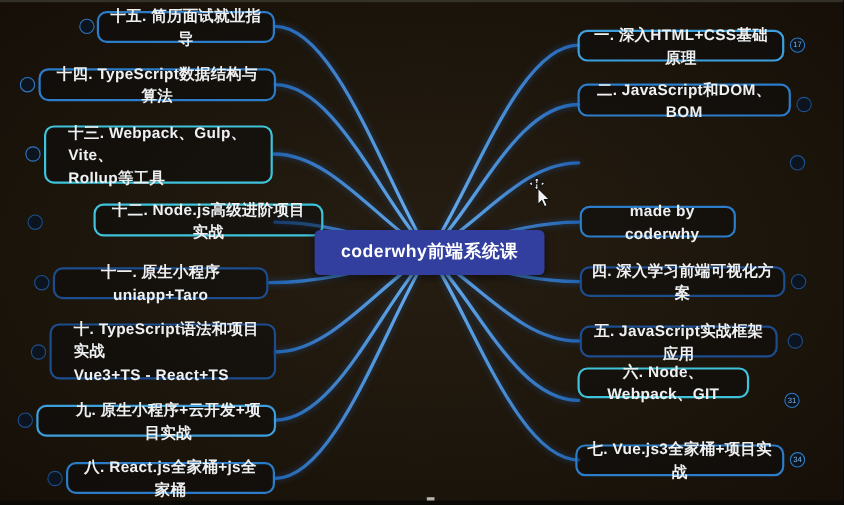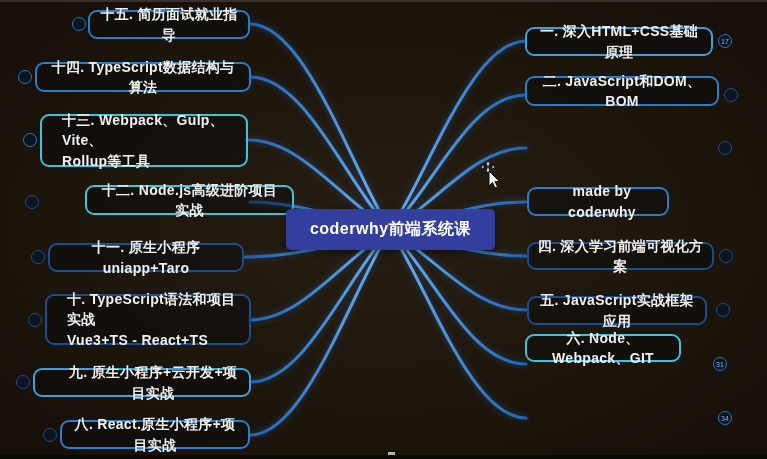--- a/index.html
+++ b/index.html
@@ -95,40 +95,43 @@
       <span class="lbl">十一. 原生小程序 uniapp+Taro</span>
     </div>
   <div class="node navy multiline" style="left:45px;top:294px;width:206px;height:51px;">
       <span class="lbl">十. TypeScript语法和项目实战
 Vue3+TS - React+TS</span>
     </div>
   <div class="node lightblue" style="left:33px;top:368px;width:218px;height:29px;padding-left:30px;">
       <span class="lbl">九. 原生小程序+云开发+项目实战</span>
     </div>
   <div class="node" style="left:60px;top:420px;width:190px;height:29px;">
-      <span class="lbl">八. React.原生小程序+项目实战</span>
+      <span class="lbl">八. React.js全家桶+js全家桶</span>
     </div>
 
   <div class="node lightblue" style="left:525px;top:27px;width:188px;height:29px;">
       <span class="lbl">一. 深入HTML+CSS基础原理</span>
     </div>
   <div class="node" style="left:525px;top:76px;width:194px;height:30px;">
       <span class="lbl">二. JavaScript和DOM、BOM</span>
     </div>
   <div class="node" style="left:527px;top:187px;width:142px;height:29px;padding-left:16px;">
       <span class="lbl">made by coderwhy</span>
     </div>
   <div class="node navy" style="left:527px;top:242px;width:187px;height:28px;">
       <span class="lbl">四. 深入学习前端可视化方案</span>
     </div>
   <div class="node navy" style="left:527px;top:296px;width:180px;height:29px;">
       <span class="lbl">五. JavaScript实战框架应用</span>
     </div>
   <div class="node cyan" style="left:525px;top:334px;width:156px;height:28px;">
       <span class="lbl">六. Node、Webpack、GIT</span>
+    </div>
+  <div class="node" style="left:523px;top:404px;width:190px;height:29px;">
+      <span class="lbl">七. Vue.js3全家桶+项目实战</span>
     </div>
 
   <div class="center-node">
       <span>coderwhy前端系统课</span>
     </div>
 
   <div class="badge" style="left:72px;top:17px;"></div>
   <div class="badge" style="left:18px;top:70px;"></div>
   <div class="badge" style="left:23px;top:133px;"></div>
   <div class="badge dim" style="left:25px;top:195px;"></div>

